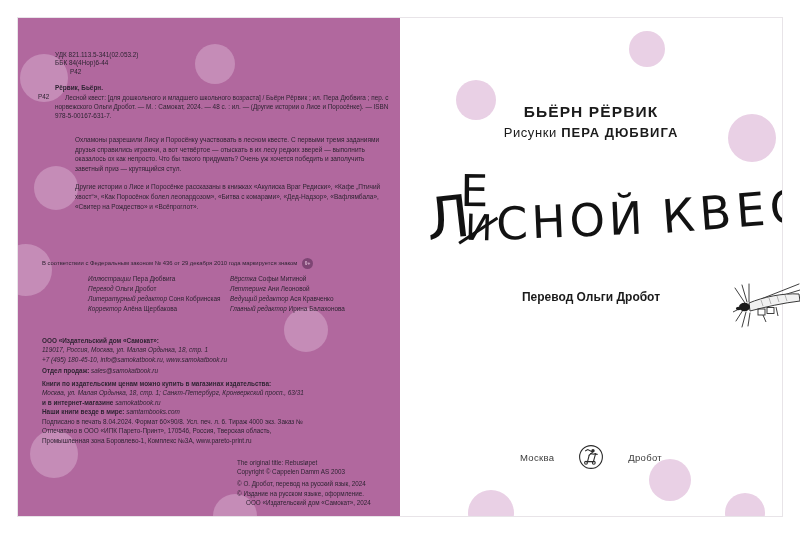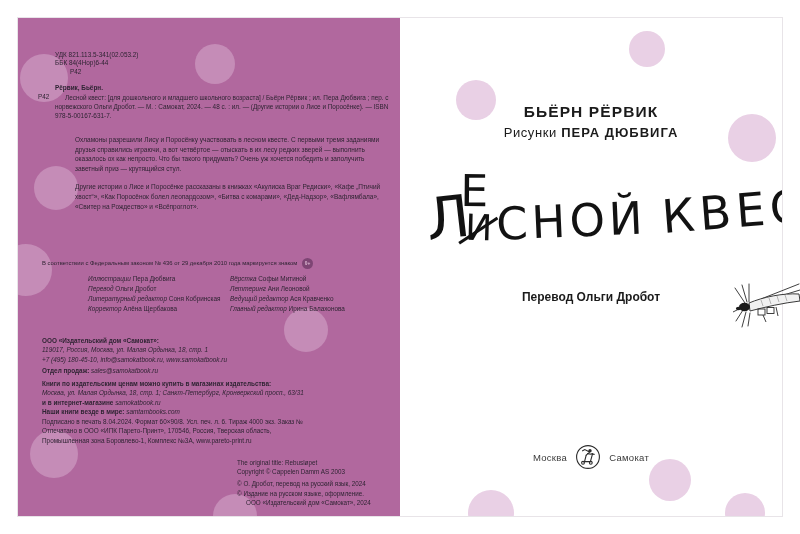--- a/index.html
+++ b/index.html
@@ -56,21 +56,21 @@
     color:#121212;font-family:"DejaVu Sans",sans-serif;}
   .rp-title span{display:inline-block;line-height:1;}
   .tl-first{font-size:58px;transform:rotate(-5deg);margin-right:-7px;}
   .tl-stack{position:relative;width:30px;height:36px;}
   .tl-crossed{font-size:36px;position:absolute;left:2px;bottom:0;transform:rotate(3deg);}
   .tl-strike{position:absolute;left:-8px;bottom:14px;width:46px;height:3.4px;background:#121212;transform:rotate(-32deg);}
   .tl-above{font-size:44px;position:absolute;left:-2px;top:-41px;transform:rotate(2deg);}
   .tl-rest{font-size:45px;letter-spacing:4px;margin-left:3px;transform:rotate(-1deg);}
   .tl-word2{font-size:46px;letter-spacing:5px;margin-left:16px;transform:rotate(-3deg) translateY(-6px);}
   .rp-translator{left:0;top:272px;width:382px;text-align:center;font-size:12px;font-weight:bold;}
-  .rp-imprint{left:0;top:426px;width:382px;display:flex;justify-content:center;align-items:center;gap:8px;
+  .rp-imprint{left:0;top:426px;width:382px;display:flex;justify-content:center;align-items:center;gap:24px;
     font-size:9.5px;color:#3a3a3a;letter-spacing:.3px;}
   .mosquito{position:absolute;left:733px;top:281px;width:67px;height:58px;}
 </style>
 </head>
 <body>
 
 <div class="spread">
 
   <div class="page page-left">
     <span class="dot" style="left:2px;top:36px;width:48px;height:48px;"></span>
@@ -183,21 +183,21 @@
           <circle cx="15.8" cy="18.8" r="1.4"></circle>
           <path d="M15.4,17.6 L17.6,9.6"></path>
           <path d="M16.4,9.8 L19.2,10.4"></path>
           <path d="M9.6,17.4 L11.2,11.2"></path>
           <path d="M11.2,11.2 L14.4,8.4"></path>
           <path d="M12.6,9.6 L16.2,10.2"></path>
           <path d="M13.6,7.4 L9.8,5.6 L7.6,6.8"></path>
         </g>
         <circle cx="15" cy="6.8" r="1.7" fill="#2b2b2b"></circle>
       </svg>
-      <span>Самокат</span>
+      <span>Дробот</span>
     </div>
   </div>
 </div>
 
 <svg class="mosquito" viewBox="0 0 67 58">
   <g stroke="#2a2a2a" stroke-width="0.9" fill="none" stroke-linecap="round">
 
     <path d="M12,22 L2,7"></path>
     <path d="M14,21 L9,4"></path>
     <path d="M16,21 L16,3"></path>

